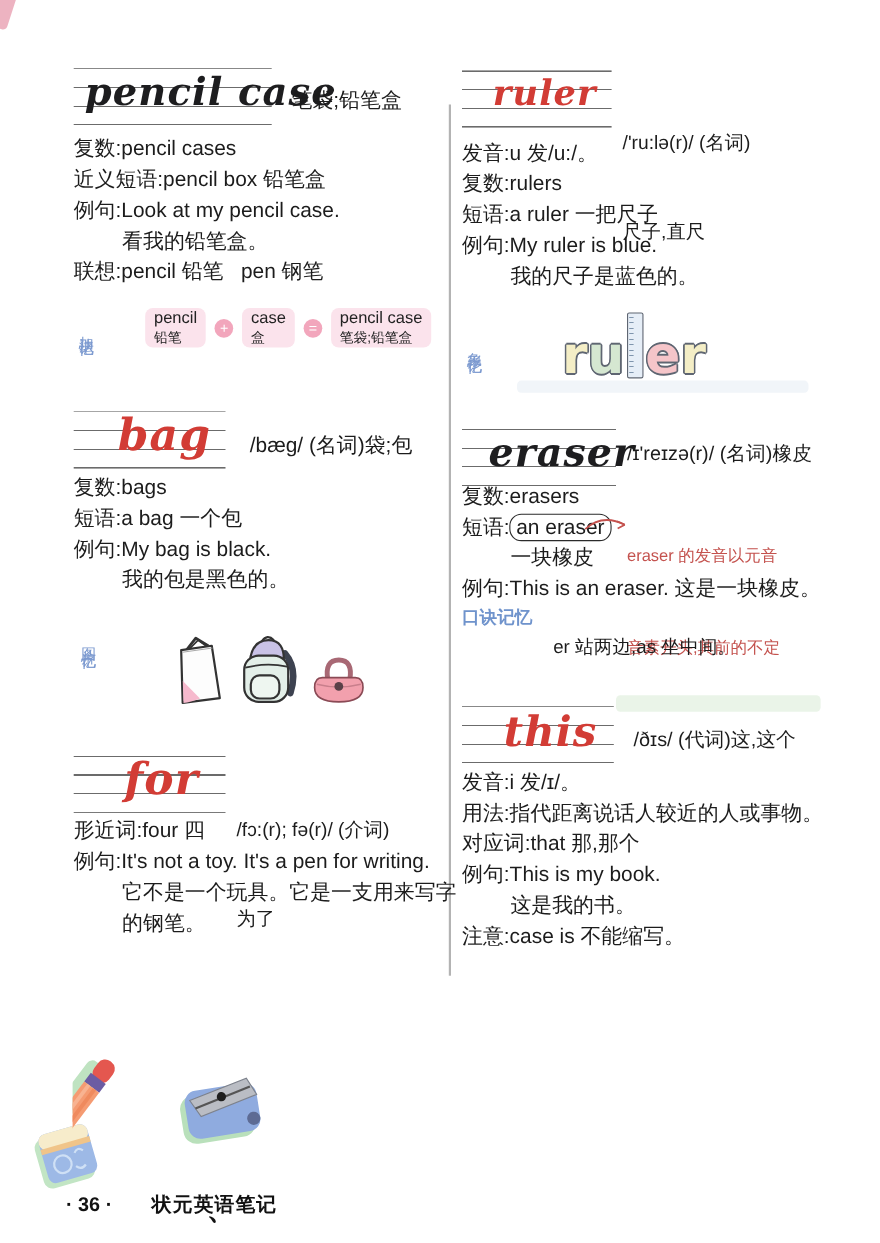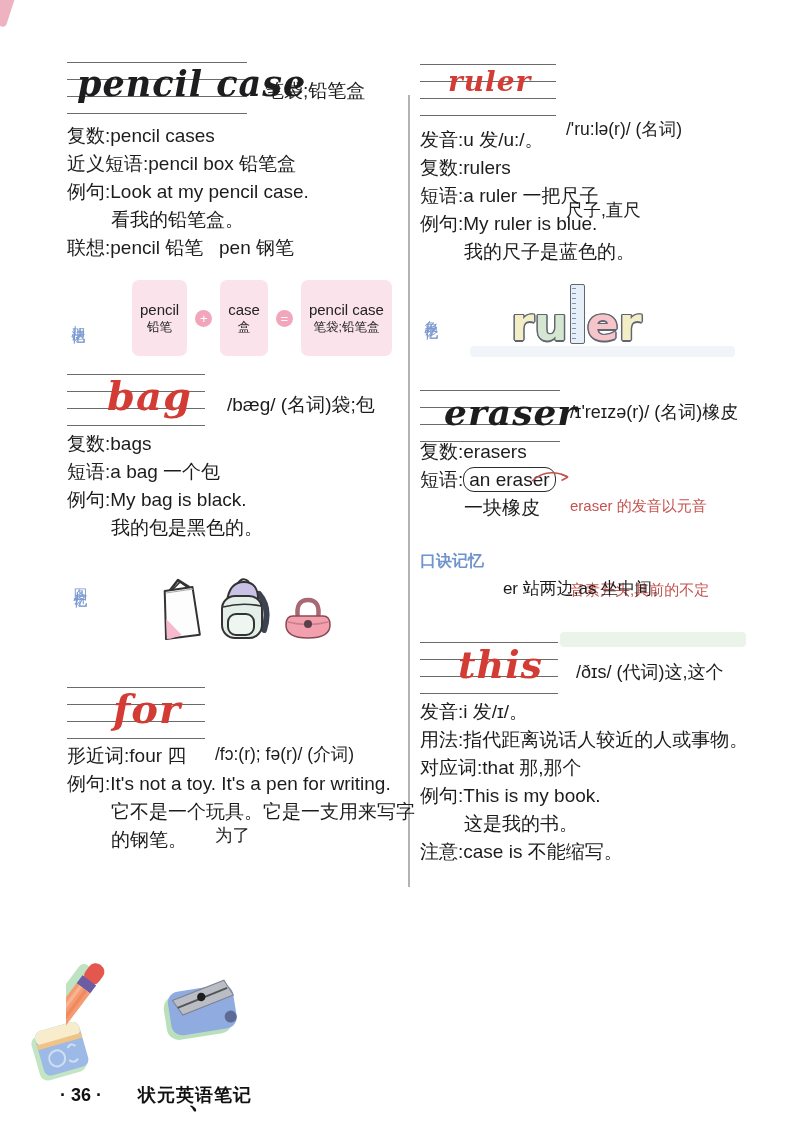--- a/index.html
+++ b/index.html
@@ -30,21 +30,21 @@
 
   .rows{position:absolute;left:2px}
   .row{font-size:19px;line-height:28px;white-space:pre;color:#1c1c1c}
   .row .lab{color:#1c1c1c}
   .row.indent{padding-left:44px}
   .boxed{display:inline-block;border:1.5px solid #2b2b2b;border-radius:11px;padding:0 5px;line-height:23px}
 
   .memrow{position:absolute;display:flex;align-items:center;gap:8px}
   .vlabel{writing-mode:vertical-rl;text-orientation:upright;font-size:13.5px;color:#7b99cf;
     letter-spacing:2px;line-height:15px;flex:0 0 auto}
-  .membox{background:#fbe3ec;border-radius:7px;padding:20px 8px;text-align:center;flex:0 0 auto}
+  .membox{background:#fbe3ec;border-radius:7px;padding:0 8px;flex:0 0 auto}
   .membox .en{font-size:15px;line-height:19px;color:#222;white-space:pre}
   .membox .cn{font-size:12.5px;line-height:17px;color:#222;white-space:pre}
   .memop{width:17px;height:17px;border-radius:50%;background:#f2a6bc;color:#fff;
     font-size:13px;display:flex;align-items:center;justify-content:center;flex:0 0 auto}
 
   .picrow{position:absolute;display:flex;align-items:flex-end;gap:14px}
   .picrow .vlabel{align-self:flex-start;margin-top:2px}
   .bagicons{display:flex;align-items:flex-end;gap:12px;margin-left:56px}
 
   .pictorow{position:absolute;display:flex;align-items:center}
@@ -167,21 +167,21 @@
     <div class="row"><span class="lab">例句:</span><span>It's not a toy. It's a pen for writing.</span></div>
     <div class="row indent"><span>它不是一个玩具。它是一支用来写字</span></div>
     <div class="row indent"><span>的钢笔。</span></div>
   </div>
 </div>
 
 <div class="col col-right">
 
   <div class="ehead" style="top:60px">
     <div class="ruled" style="width:136px"></div>
-    <div class="hw hw-red" style="left:30px;top:8px;font-size:28px">ruler</div>
+    <div class="hw hw-red" style="left:30px;top:8px;font-size:32px">ruler</div>
     <div class="hphon" style="left:148px;top:2px;width:186px">
       <div>/'ru:lə(r)/ (名词)</div>
       <div>尺子,直尺</div>
     </div>
   </div>
   <div class="rows" style="top:126px">
     <div class="row"><span class="lab">发音:</span><span>u 发/u:/。</span></div>
     <div class="row"><span class="lab">复数:</span><span>rulers</span></div>
     <div class="row"><span class="lab">短语:</span><span>a ruler 一把尺子</span></div>
     <div class="row"><span class="lab">例句:</span><span>My ruler is blue.</span></div>
@@ -200,20 +200,21 @@
 
   <div class="ehead" style="top:386px">
     <div class="ruled" style="width:140px"></div>
     <div class="hw hw-black" style="left:26px;top:8px;font-size:36px">eraser</div>
     <div class="hmean" style="left:152px;top:14px;font-size:18px">/ɪ'reɪzə(r)/ (名词)橡皮</div>
   </div>
   <div class="rows" style="top:438px">
     <div class="row"><span class="lab">复数:</span><span>erasers</span></div>
     <div class="row"><span class="lab">短语:</span><span class="boxed">an eraser</span></div>
     <div class="row indent"><span>一块橡皮</span></div>
+    <div class="row"><span class="lab">例句:</span><span>This is an eraser. 这是一块橡皮。</span></div>
   </div>
   <div class="note" style="left:152px;top:436px">
     <div>eraser 的发音以元音</div>
     <div>音素开头,其前的不定</div>
   </div>
   <svg class="note-arrow" style="left:112px;top:468px" width="42" height="20" viewBox="0 0 42 20">
     <path d="M2 13 C13 3, 26 3, 38 9" fill="none" stroke="#c4524e" stroke-width="1.6"></path>
     <path d="M38 9 l-7 -3 M38 9 l-6.5 3.5" fill="none" stroke="#c4524e" stroke-width="1.6"></path>
   </svg>
   <div class="mnem-label" style="left:2px;top:551px">口诀记忆</div>

